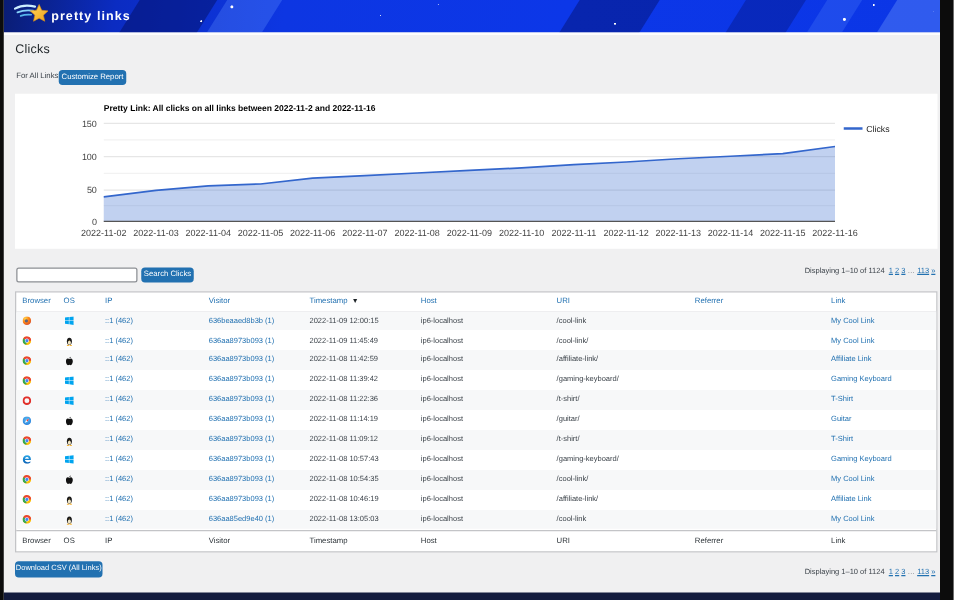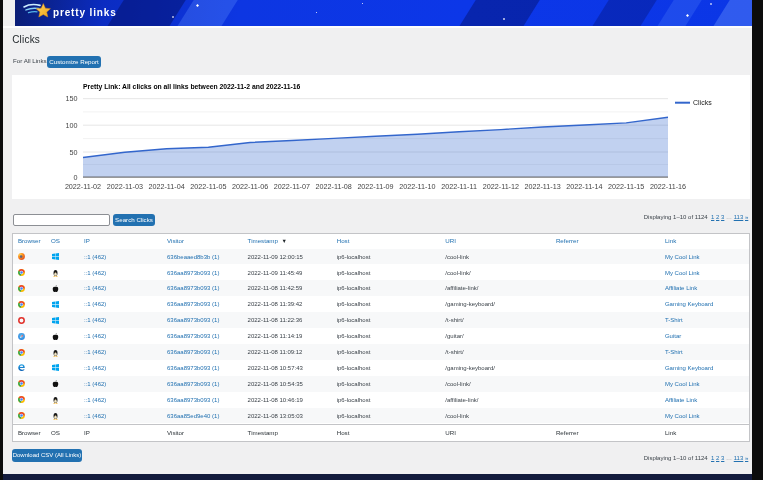--- a/index.html
+++ b/index.html
@@ -1,16 +1,16 @@
 <!DOCTYPE html>
 <html><head><meta charset="utf-8"><style>
 * { margin:0; padding:0; box-sizing:border-box; }
 html,body { width:763px; height:480px; overflow:hidden; background:#f0f0f1;
   font-family:"Liberation Sans",sans-serif; position:relative; }
-#banner { position:absolute; left:15px; top:0; width:749px; height:26px; overflow:hidden;
+#banner { position:absolute; left:3px; top:0; width:749px; height:26px; overflow:hidden;
   background:linear-gradient(98deg,#0a1d74 0%,#0b2cc2 12%,#0d36e2 30%,#0c37e8 60%,#0b36e6 100%); }
 .band { position:absolute; top:-6px; height:40px; transform:skewX(-32deg); }
 .sp { position:absolute; background:radial-gradient(circle,#fff 0%,#fff 40%,rgba(255,255,255,0) 75%); border-radius:50%; }
 #h1 { position:absolute; left:12.2px; top:34.2px; font-size:10px; font-weight:500; color:#1d2327; letter-spacing:0.2px; }
 #forall { position:absolute; left:13px; top:56.8px; font-size:6.2px; color:#3c434a; }
 .bluebtn { position:absolute; background:#2271b1; color:#fff; border-radius:3px; text-align:center;
   font-size:6.2px; }
 #chartbox { position:absolute; left:12px; top:75.3px; width:738px; height:123.5px; background:#fff; }
 .ctitle { font:bold 6.8px "Liberation Sans",sans-serif; fill:#000; }
 .cxl { font:7.2px "Liberation Sans",sans-serif; fill:#444; }

